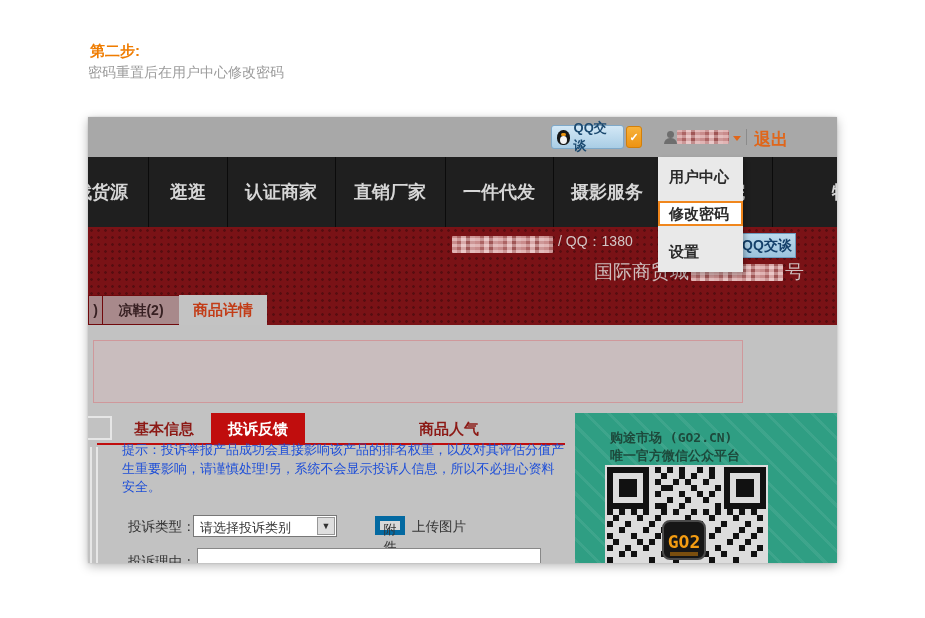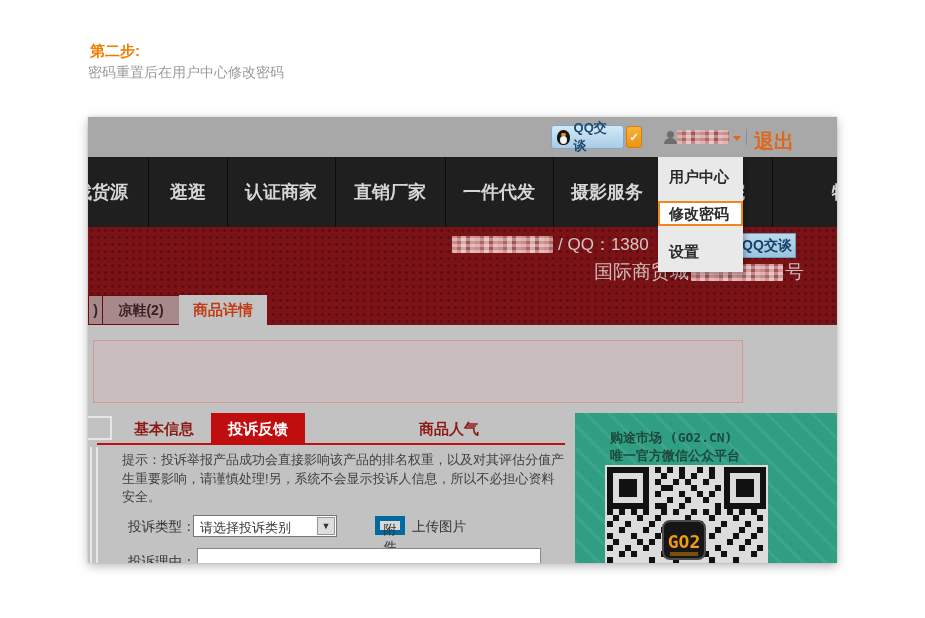--- a/index.html
+++ b/index.html
@@ -33,34 +33,34 @@
   .person .head{position:absolute;left:3px;top:0;width:7px;height:7px;border-radius:50%;background:#6e6e6e;}
   .person .body{position:absolute;left:0;top:7px;width:13px;height:6px;border-radius:6px 6px 0 0;background:#6e6e6e;}
   .pixel-blur{background:
       repeating-linear-gradient(0deg, rgba(255,255,255,.30) 0 3px, rgba(0,0,0,.05) 3px 6px),
       repeating-linear-gradient(90deg,#d49494 0 5px,#b66a6a 5px 9px,#e3b0b0 9px 14px,#a85b5b 14px 18px,#d9a0a0 18px 23px);
       border-radius:1px;}
   .name-blur{left:589px;top:13px;width:52px;height:14px;}
   .chev{left:645px;top:19px;width:0;height:0;border-left:4px solid transparent;
         border-right:4px solid transparent;border-top:5px solid #e0661a;cursor:pointer;}
   .hdr-div{left:658px;top:12px;width:1px;height:16px;background:#8b8b8b;}
-  .logout{left:666px;top:11px;font-size:20px;font-weight:bold;color:#e0661a;cursor:pointer;}
+  .logout{left:666px;top:11px;font-size:17px;font-weight:bold;color:#e0661a;cursor:pointer;}
 
   
   .nav-bar{left:0;top:40px;width:749px;height:70px;background:#1f1f1f;}
   .nav-sep{top:0;width:1px;height:70px;background:#0b0b0b;}
   .nav-item{top:0;height:70px;line-height:70px;font-size:18px;font-weight:bold;color:#d6d6d6;
             white-space:nowrap;cursor:pointer;}
 
   
   .red-banner{left:0;top:110px;width:749px;height:98px;background-color:#7a1216;
       background-image:radial-gradient(circle, rgba(0,0,0,.28) 1px, transparent 1.6px);
       background-size:7px 7px;}
   .phone-blur{left:364px;top:9px;width:101px;height:17px;}
-  .contact-txt{left:470px;top:6px;font-size:17px;color:#d4c6c6;white-space:nowrap;}
+  .contact-txt{left:470px;top:6px;font-size:14px;color:#d4c6c6;white-space:nowrap;}
   .qq-btn-banner{left:650px;top:6px;width:58px;height:25px;background:linear-gradient(#bcdaed,#9cc3dd);
       border:1px solid #6d9cbf;box-sizing:border-box;text-align:center;line-height:23px;
       font-size:14px;font-weight:bold;color:#14406a;cursor:pointer;z-index:5;}
   .addr-line{left:506px;top:32px;display:flex;align-items:center;font-size:19px;color:#cfbdbd;white-space:nowrap;}
   .addr-blur{width:92px;height:17px;margin:0 2px;}
 
   
   .ptabs{left:0;top:178px;width:749px;height:30px;}
   .ptab{top:0;height:30px;box-sizing:border-box;border:1px solid #70090c;background:#a8898b;
         color:#382123;font-size:14px;font-weight:bold;text-align:center;line-height:28px;cursor:pointer;}
@@ -82,21 +82,21 @@
   .big-box{left:5px;top:15px;width:650px;height:63px;background:#c9bdbe;border:1px solid #cf989b;box-sizing:border-box;}
   .small-box{left:-4px;top:91px;width:28px;height:24px;border:2px solid #e6e6e6;box-sizing:border-box;}
   .vline{left:2px;top:122px;width:8px;height:116px;border-left:2px solid #e6e6e6;
          border-right:2px solid #e6e6e6;box-sizing:border-box;}
 
   .dtab{top:88px;height:32px;line-height:32px;text-align:center;font-size:15px;font-weight:bold;
         color:#8c1a16;cursor:pointer;}
   .dtab-active{background:#c00d0d;color:#ffffff;}
   .dtab-underline{left:9px;top:118px;width:468px;height:2px;background:#c00d0d;}
 
-  .notice{left:34px;top:126px;width:444px;font-size:13px;line-height:18.5px;color:#404040;}
+  .notice{left:34px;top:116px;width:444px;font-size:13px;line-height:18.5px;color:#1d4ed8;}
 
   .form-label{font-size:13.5px;color:#333333;white-space:nowrap;}
   .sel{left:105px;top:190px;width:144px;height:22px;background:#ffffff;border:1px solid #777777;
        box-sizing:border-box;cursor:pointer;}
   .sel-val{position:absolute;left:6px;top:3px;font-size:13px;color:#333333;white-space:nowrap;}
   .sel-arrow{position:absolute;right:1px;top:1px;width:18px;height:18px;background:#dedede;
        border:1px solid #979797;box-sizing:border-box;text-align:center;line-height:16px;
        font-size:9px;color:#333333;cursor:pointer;}
   .attach-btn{left:287px;top:191px;width:30px;height:19px;border:5px solid #0369a1;background:#d8d8d8;
        box-sizing:border-box;text-align:center;line-height:17px;font-size:13px;color:#333333;cursor:pointer;}

